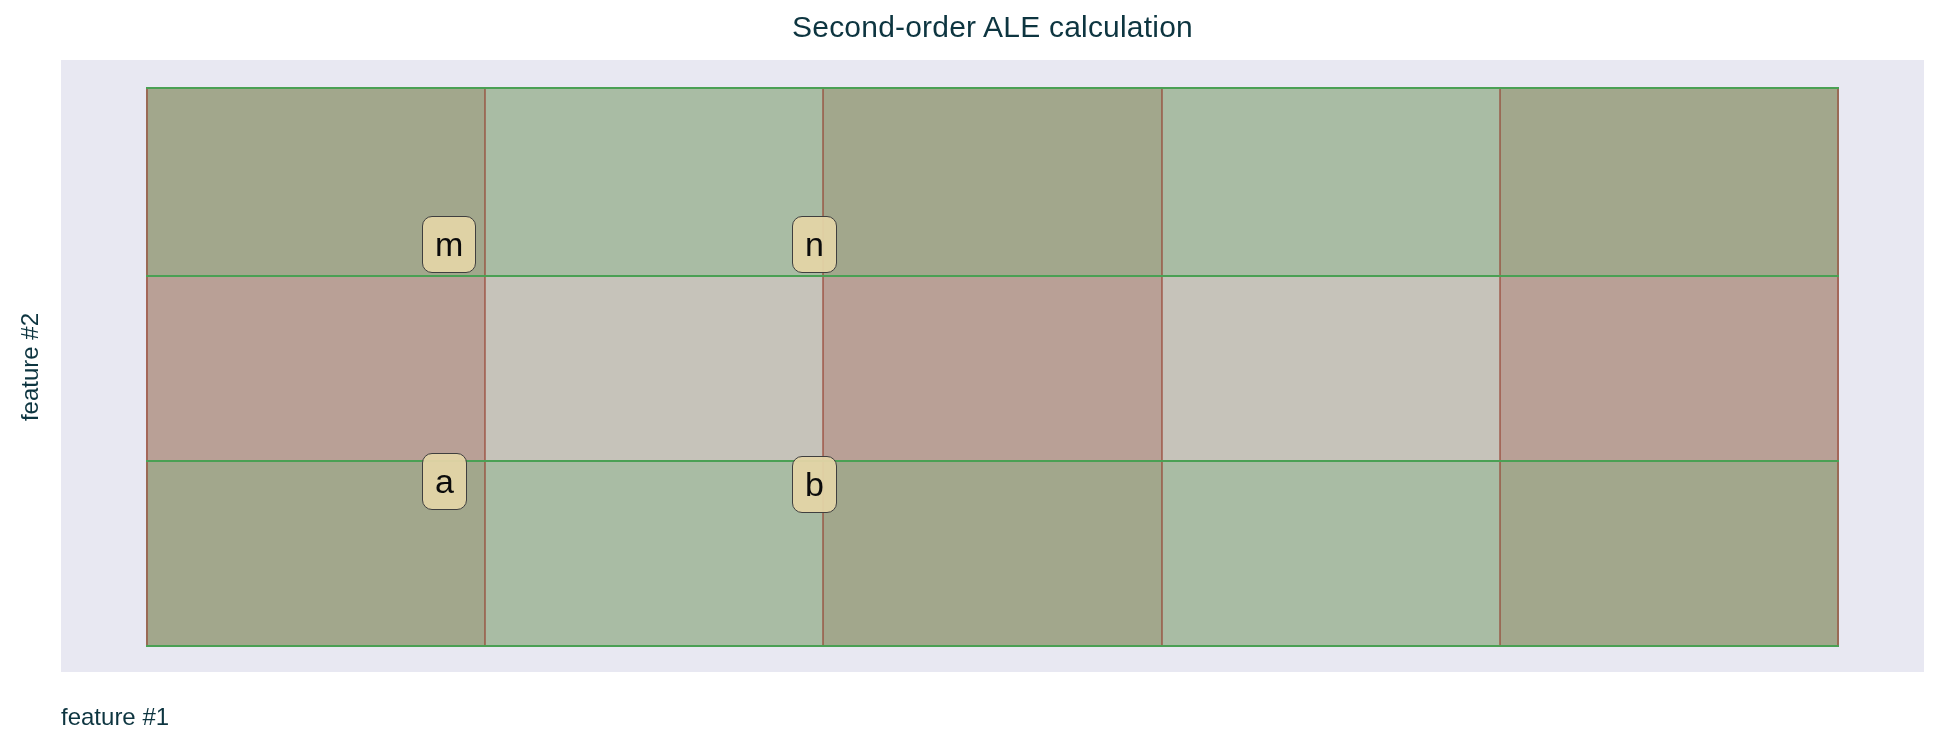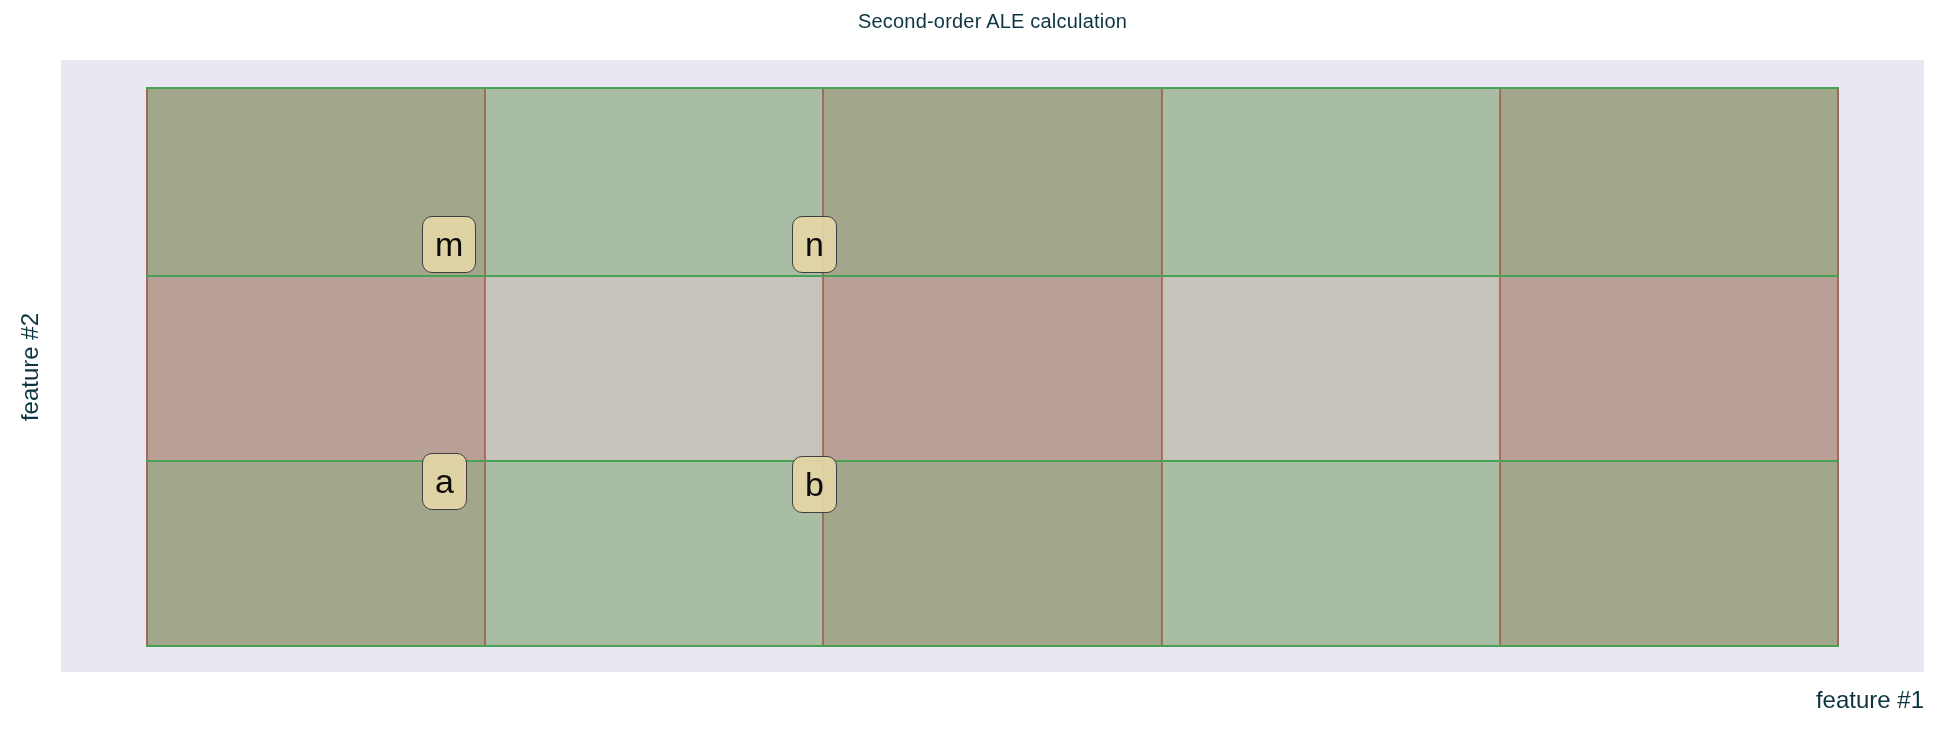--- a/index.html
+++ b/index.html
@@ -14,21 +14,21 @@
     height: 737px;
     background: #ffffff;
     overflow: hidden;
   }
   .fig-title {
     position: absolute;
     left: 61px;
     top: 10px;
     width: 1863px;
     text-align: center;
-    font-size: 20px;
+    font-size: 30px;
     font-weight: normal;
     color: #0d3540;
     letter-spacing: 0.2px;
   }
   .plot-bg {
     position: absolute;
     left: 61px;
     top: 60px;
     width: 1863px;
     height: 612px;
@@ -74,23 +74,23 @@
     text-align: center;
   }
   .axis-label {
     position: absolute;
     font-size: 24px;
     color: #0d3540;
     white-space: nowrap;
   }
   .x-label {
     left: 61px;
-    top: 686px;
+    top: 703px;
     width: 1863px;
-    text-align: right;
+    text-align: left;
   }
   .y-label {
     left: 30px;
     top: 367px;
     transform: translate(-50%, -50%) rotate(-90deg);
   }
 </style>
 </head>
 <body>
 

